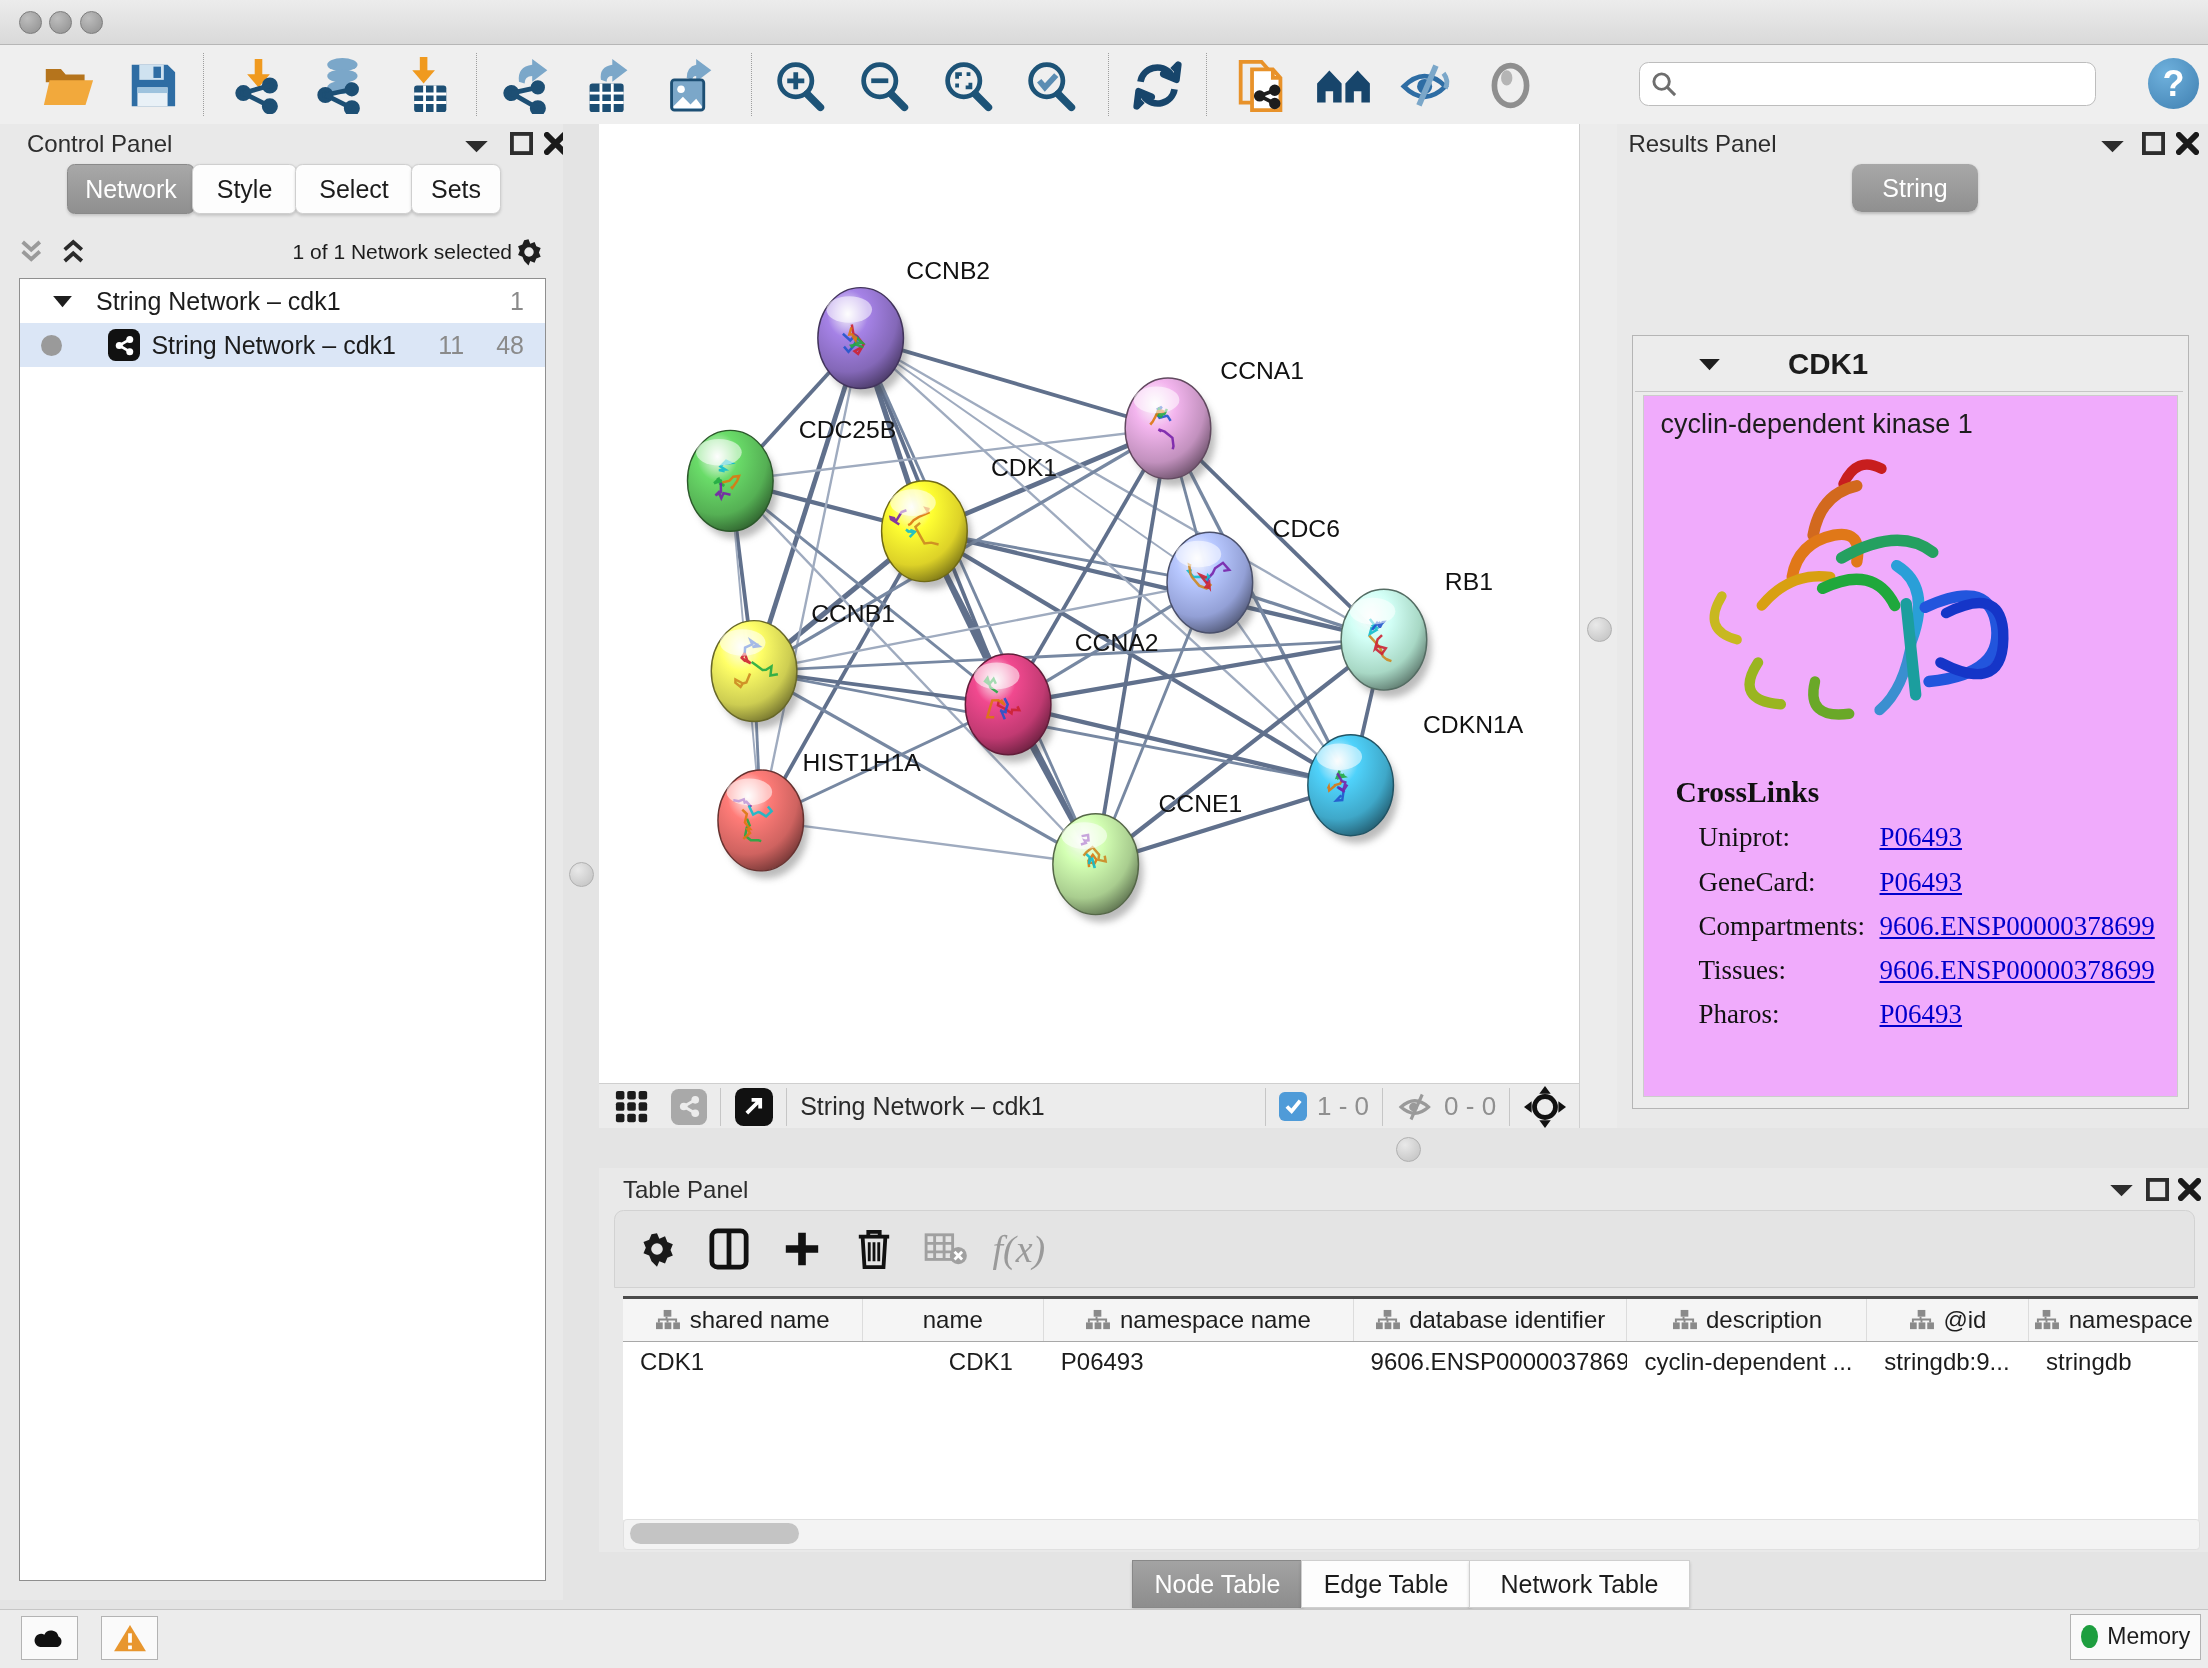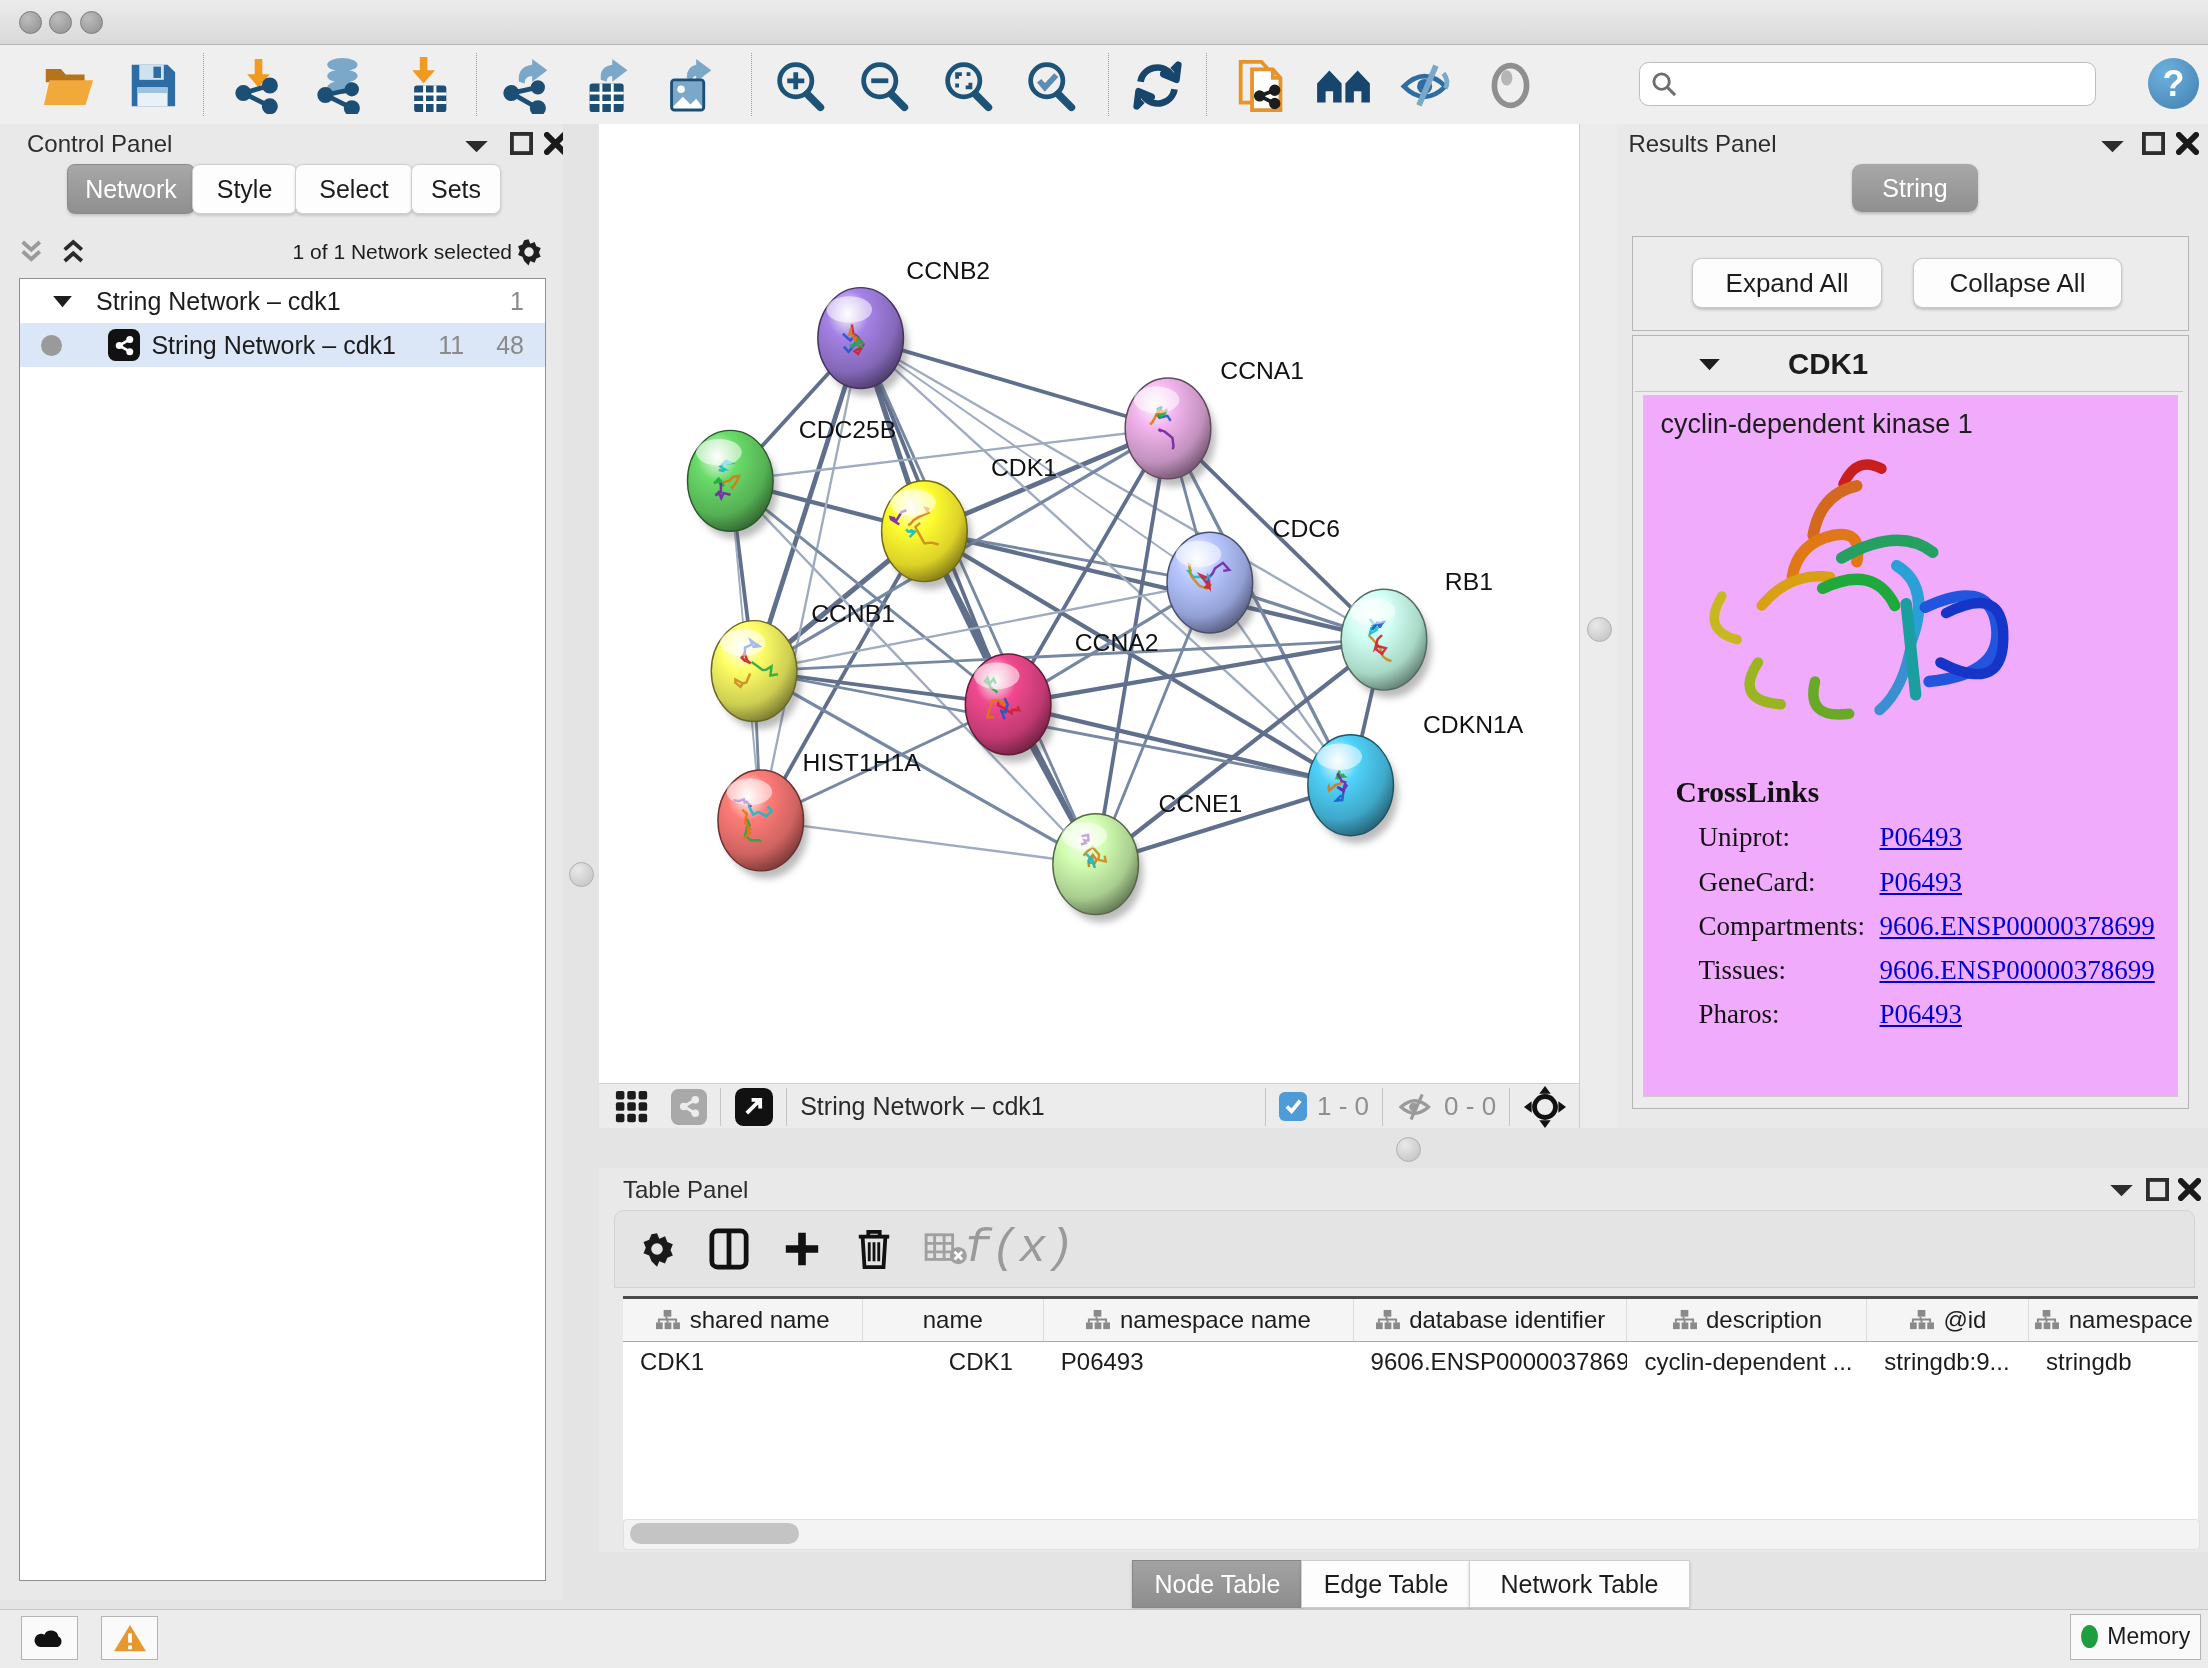--- a/index.html
+++ b/index.html
@@ -64,21 +64,21 @@
   #gene-desc{position:absolute;left:17px;top:13.3px;font-size:27px;color:#1d1d1d;}
   #crosslinks{position:absolute;left:32px;top:380px;font-family:"Liberation Serif",serif;}
   #crosslinks-title{font-size:29.5px;font-weight:bold;color:#111;}
   .xl-row{display:flex;margin-top:13.3px;}
   .xl-label{width:181px;font-size:27px;color:#111;padding-left:23px;}
   .xl-value{font-size:27px;color:#0000cc;text-decoration:underline;}
   
   #table-panel{left:599px;top:1168px;width:1609px;height:384px;background:#e9e9e9;}
   #tp-toolbar{position:absolute;left:15px;top:42px;width:1579px;height:76px;background:#e4e4e4;border:1px solid #d2d2d2;border-radius:9.5px 9.5px 0 0;display:flex;align-items:center;}
   .tpi{width:61px;height:61px;display:flex;align-items:center;justify-content:center;margin-left:11.4px;}
-  #fx-icon{font-family:Liberation Mono, monospace;font-style:italic;font-size:46px;color:#9a9a9a;}
+  #fx-icon{font-family:Liberation Serif, serif;font-style:italic;font-size:38px;color:#9a9a9a;}
   #node-table{position:absolute;left:24px;top:128px;width:1575px;height:221px;background:#fff;border-top:3.8px solid #4a4a4a;}
   #table-header{display:flex;height:42px;background:#f5f5f5;border-bottom:1.9px solid #a8a8a8;}
   .th{display:flex;align-items:center;justify-content:center;font-size:24px;color:#1d1d1d;border-right:1px solid #dcdcdc;box-sizing:border-box;overflow:hidden;white-space:nowrap;}
   .hier-icon{margin-right:9.5px;flex:0 0 auto;}
   #table-row{display:flex;height:40px;align-items:center;}
   .td{font-size:24px;padding-left:17px;box-sizing:border-box;overflow:hidden;white-space:nowrap;}
   #tp-hscroll{position:absolute;left:24px;top:351px;width:1575px;height:28.5px;background:#f3f3f3;border:1px solid #e0e0e0;border-radius:3.8px;}
   #tp-thumb{position:absolute;left:5.7px;top:2.9px;width:169px;height:21px;background:#c4c4c4;border-radius:10.5px;}
   
   .bottom-tab{position:absolute;top:1560px;height:46px;background:#fdfdfd;border:1px solid #cfcfcf;
@@ -650,28 +650,20 @@
       <rect x="2" y="2" width="20" height="20" fill="none" stroke="#2d2d2d" stroke-width="4"></rect>
     </svg>
   <svg class="abs" style="left:559px;top:7.6px" width="23" height="23" viewBox="0 0 24 24">
       <path d="M3 3 L21 21 M21 3 L3 21" stroke="#1a1a1a" stroke-width="6" stroke-linecap="round"></path>
     </svg>
 
   <div id="string-tab">
       <span>String</span>
     </div>
 
-  <div id="rp-box1">
-    <div class="rp-btn" style="left:59px;width:188px">
-        <span>Expand All</span>
-      </div>
-    <div class="rp-btn" style="left:280px;width:207px">
-        <span>Collapse All</span>
-      </div>
-  </div>
 
   <div id="rp-box2">
     <div id="gene-header">
       <svg width="23" height="15" style="margin-left:63px" viewBox="0 0 24 16">
           <path d="M1 2 L12 14 L23 2z" fill="#1e1e1e"></path>
         </svg>
       <span id="gene-name" style="margin-left:67px">CDK1</span>
     </div>
     <div id="gene-body">
       <div id="gene-desc">cyclin-dependent kinase 1</div>

